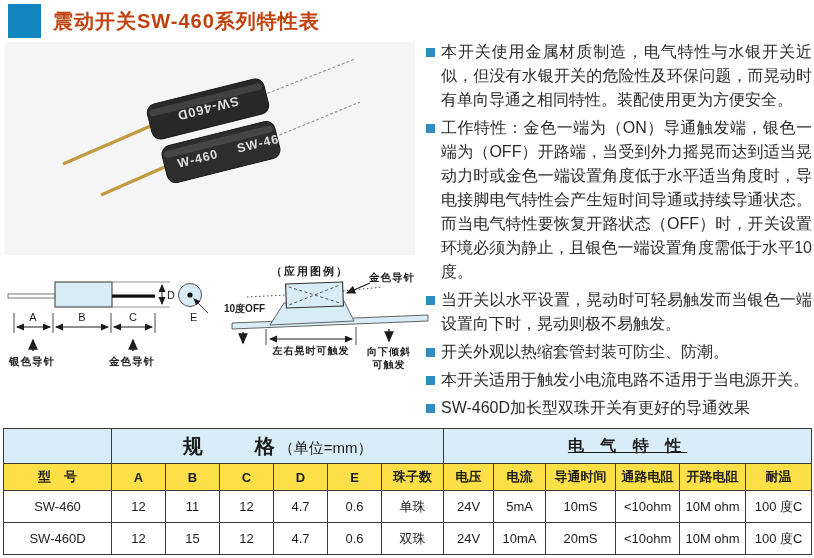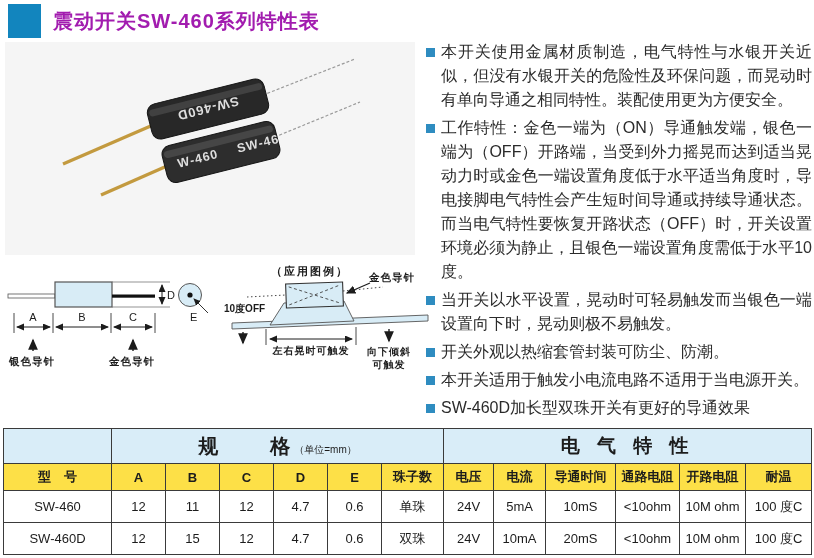--- a/index.html
+++ b/index.html
@@ -3,35 +3,35 @@
 <meta charset="utf-8">
 <style>
   html,body{margin:0;padding:0;}
   body{
     width:814px;height:558px;position:relative;overflow:hidden;background:#ffffff;
     font-family:"Liberation Sans","DejaVu Sans",sans-serif;color:#222;
     --accent:#1285be;--bullet:#2e8cc0;--table-header-bg:#d9edf8;--row-highlight-bg:#cfe9f6;--diagram-fill:#d8ecf6;
   }
   .hdr{position:absolute;left:8px;top:4px;display:flex;align-items:center;gap:12px;}
   .title-square{width:33px;height:34px;background:var(--accent);}
-  h1.title{margin:0;font-size:20px;font-weight:bold;color:#a21caf;letter-spacing:1px;}
+  h1.title{margin:0;font-size:20px;font-weight:bold;color:#c2410c;letter-spacing:1px;}
   .photo{position:absolute;left:5px;top:42px;width:410px;height:213px;}
   .diagrams{position:absolute;left:0;top:255px;width:430px;height:135px;}
   ul.bullets{position:absolute;left:426px;top:40px;width:386px;margin:0;padding:0;list-style:none;}
   ul.bullets li{position:relative;padding-left:15px;margin-bottom:4px;font-size:16px;line-height:24px;color:#2b2b2b;text-align:justify;}
   ul.bullets .sq{position:absolute;left:0;top:8px;width:9px;height:9px;background:var(--bullet);}
   .spec-table{position:absolute;left:3px;top:428px;width:808px;border-collapse:collapse;table-layout:fixed;}
   .spec-table td{border:1px solid #3a3a3a;text-align:center;vertical-align:middle;font-size:13px;color:#1c1c1c;padding:0;}
   .spec-table tr.grp td{height:34px;background:var(--table-header-bg);font-weight:bold;}
   .spec-table tr.cols td{height:26px;background:#fde047;font-weight:bold;font-size:13px;}
   .spec-table tr.data td{height:31px;background:#ffffff;}
   .spec-table td.hl{background:var(--row-highlight-bg);}
   .grp-big{font-size:20px;letter-spacing:4px;}
-  .grp-small{font-size:10px;font-weight:normal;letter-spacing:0;margin-top:23px;}
-  .grp-elec{font-size:19px;letter-spacing:6px;}
+  .grp-small{font-size:15px;font-weight:normal;letter-spacing:0;margin-top:23px;}
+  .grp-elec{font-size:16px;letter-spacing:6px;text-decoration:underline;}
   svg text{font-family:"Liberation Sans","DejaVu Sans",sans-serif;}
 </style>
 </head>
 <body style="--accent: #1285be; --bullet: #2e8cc0; --table-header-bg: #d9edf8; --row-highlight-bg: #cfe9f6; --diagram-fill: #d8ecf6;">
 
 <div class="hdr">
   <span class="title-square"></span>
   <h1 class="title">震动开关SW-460系列特性表</h1>
 </div>
 

